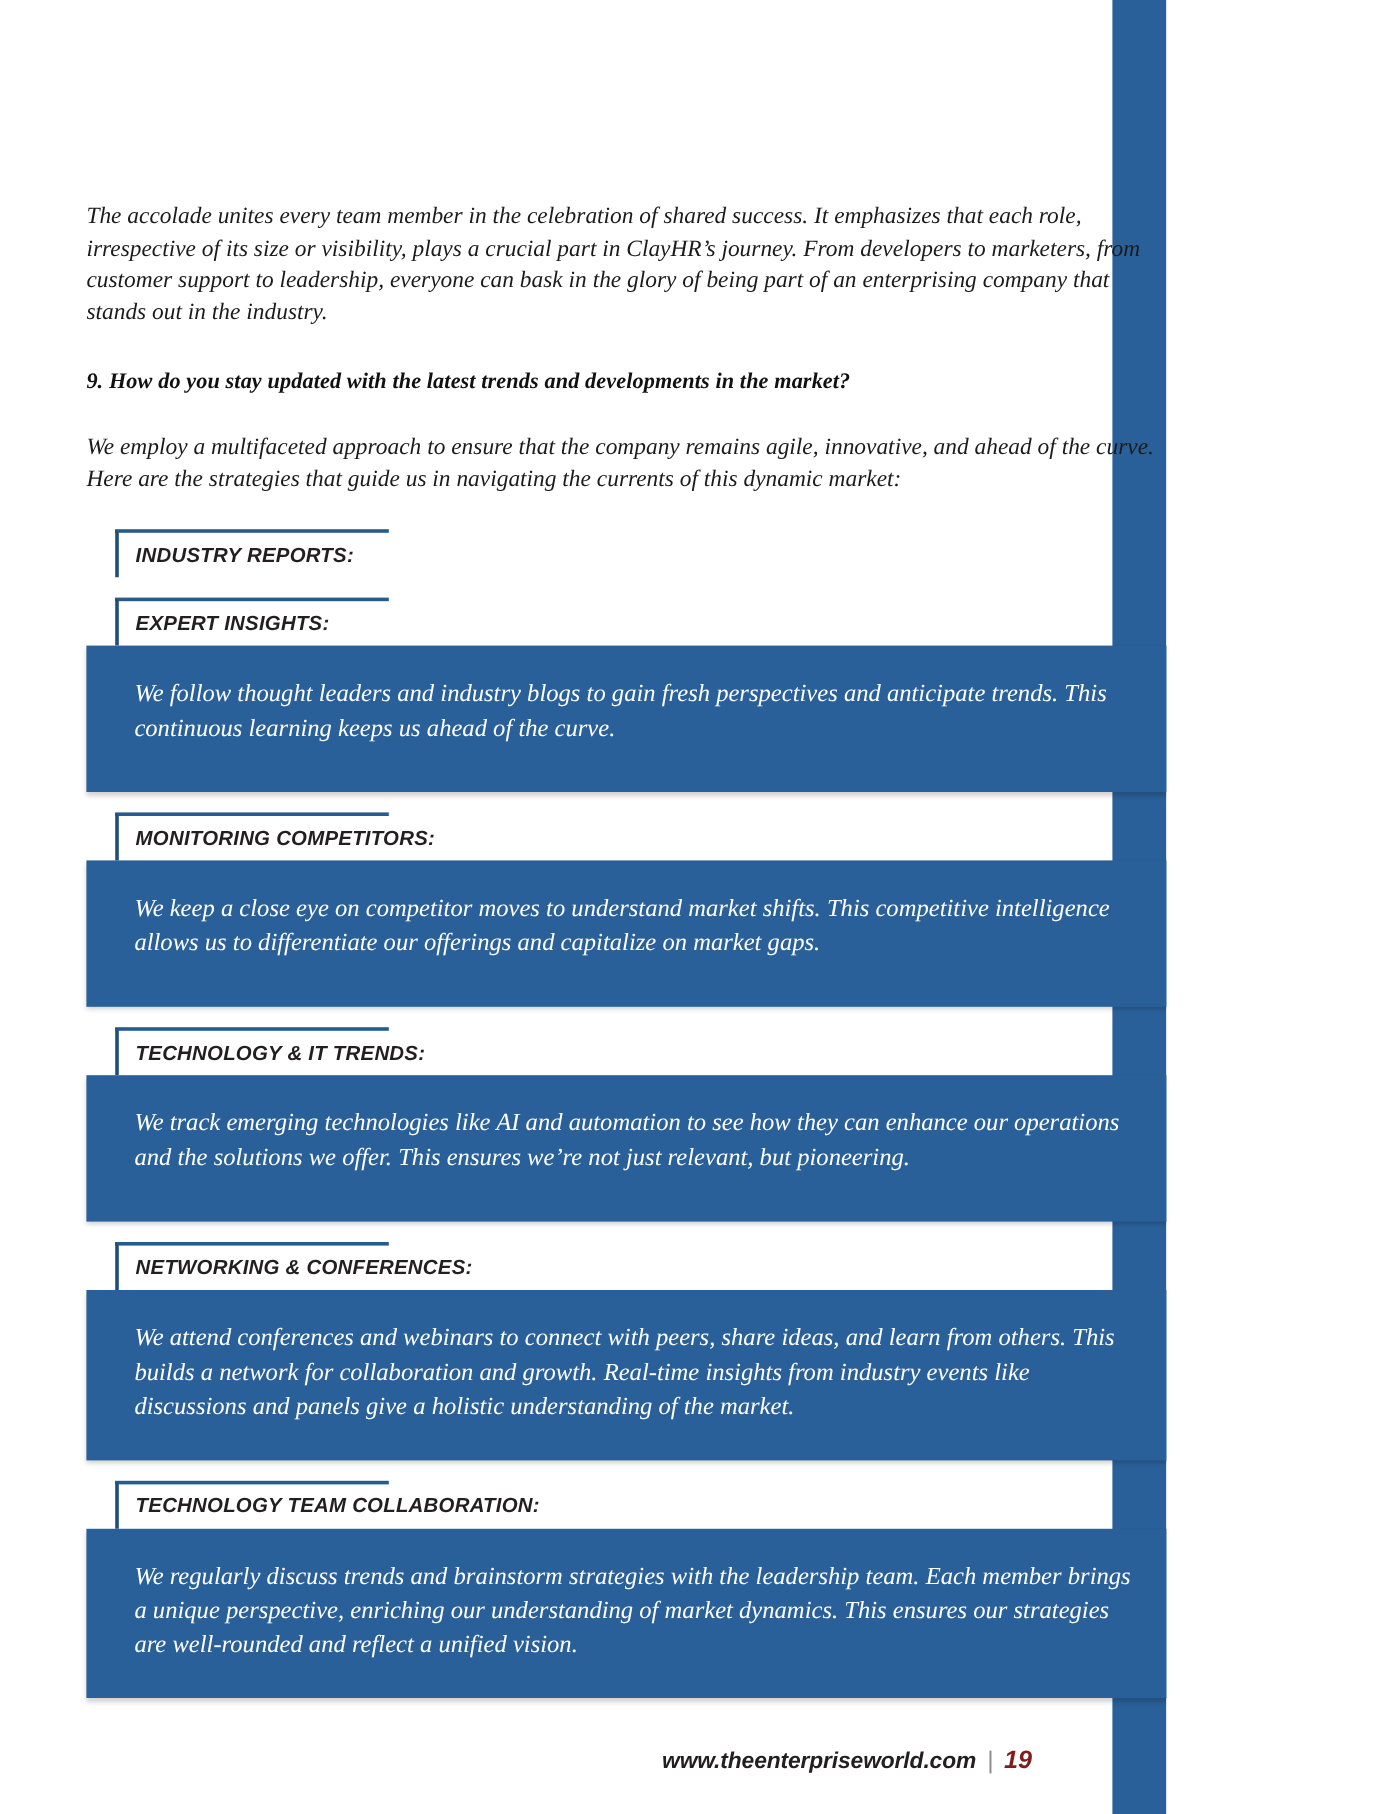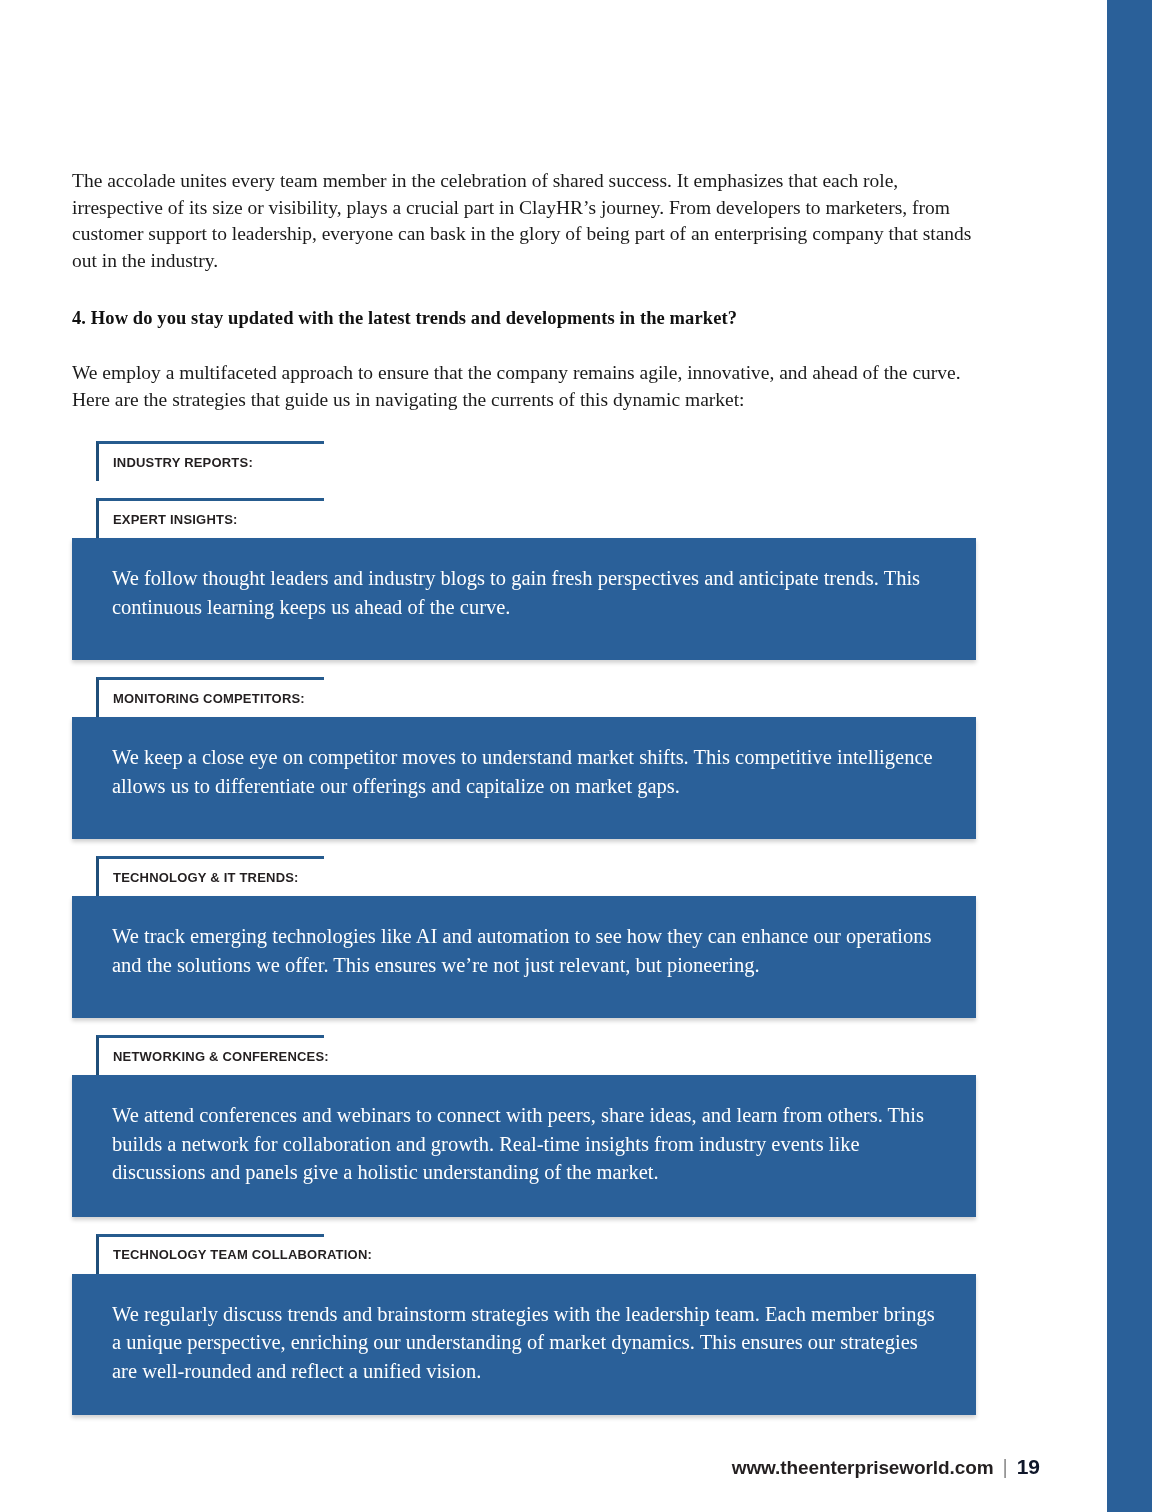--- a/index.html
+++ b/index.html
@@ -6,24 +6,25 @@
 
   html, body {
     width:1152px;
     height:1512px;
     background:#ffffff;
     font-family:"Liberation Serif", serif;
   }
 
   .page {
     position:relative;
-    width:1152px;
+    width:972px;
     height:1512px;
     background:#ffffff;
     overflow:hidden;
+    font-style:italic;
   }
 
   
   .edge-strip {
     position:absolute;
     top:0;
     right:0;
     width:45px;
     height:1512px;
     background:#2a6099;
@@ -86,21 +87,21 @@
     padding-left:14px;
     border-top:3px solid #265b8e;
     border-left:3px solid #1f4e79;
     display:flex;
     align-items:center;
     width:228px;
   }
   .card-tab-label {
     font-family:"Liberation Sans", sans-serif;
     font-weight:bold;
-    font-size:13px;
+    font-size:17px;
     line-height:20px;
     color:#231f20;
     white-space:nowrap;
     letter-spacing:.2px;
   }
 
   .card-body {
     position:relative;
     background:#2a6099;
     padding:26px 30px 30px 40px;
@@ -135,36 +136,36 @@
   }
   .footer-sep {
     font-family:"Liberation Sans", sans-serif;
     font-size:20px;
     color:#8d8d8d;
   }
   .footer-page {
     font-family:"Liberation Sans", sans-serif;
     font-weight:bold;
     font-size:21px;
-    color:#0f172a;
+    color:#7f1d1d;
   }
 </style>
 </head>
 <body>
 
 <div class="page">
 
   <div class="edge-strip"></div>
   <div class="edge-strip-rule"></div>
 
   <div class="content">
 
     <p class="para">The accolade unites every team member in the celebration of shared success. It emphasizes that each role, irrespective of its size or visibility, plays a crucial part in ClayHR’s journey. From developers to marketers, from customer support to leadership, everyone can bask in the glory of being part of an enterprising company that stands out in the industry.</p>
 
-    <h2 class="q-heading">4. How do you stay updated with the latest trends and developments in the market?</h2>
+    <h2 class="q-heading">9. How do you stay updated with the latest trends and developments in the market?</h2>
 
     <p class="para intro">We employ a multifaceted approach to ensure that the company remains agile, innovative, and ahead of the curve. Here are the strategies that guide us in navigating the currents of this dynamic market:</p>
 
     <div class="cards">
 
       <div class="card h3">
         <div class="card-tab">
           <span class="card-tab-label">INDUSTRY REPORTS:</span>
         </div>
       </div>

